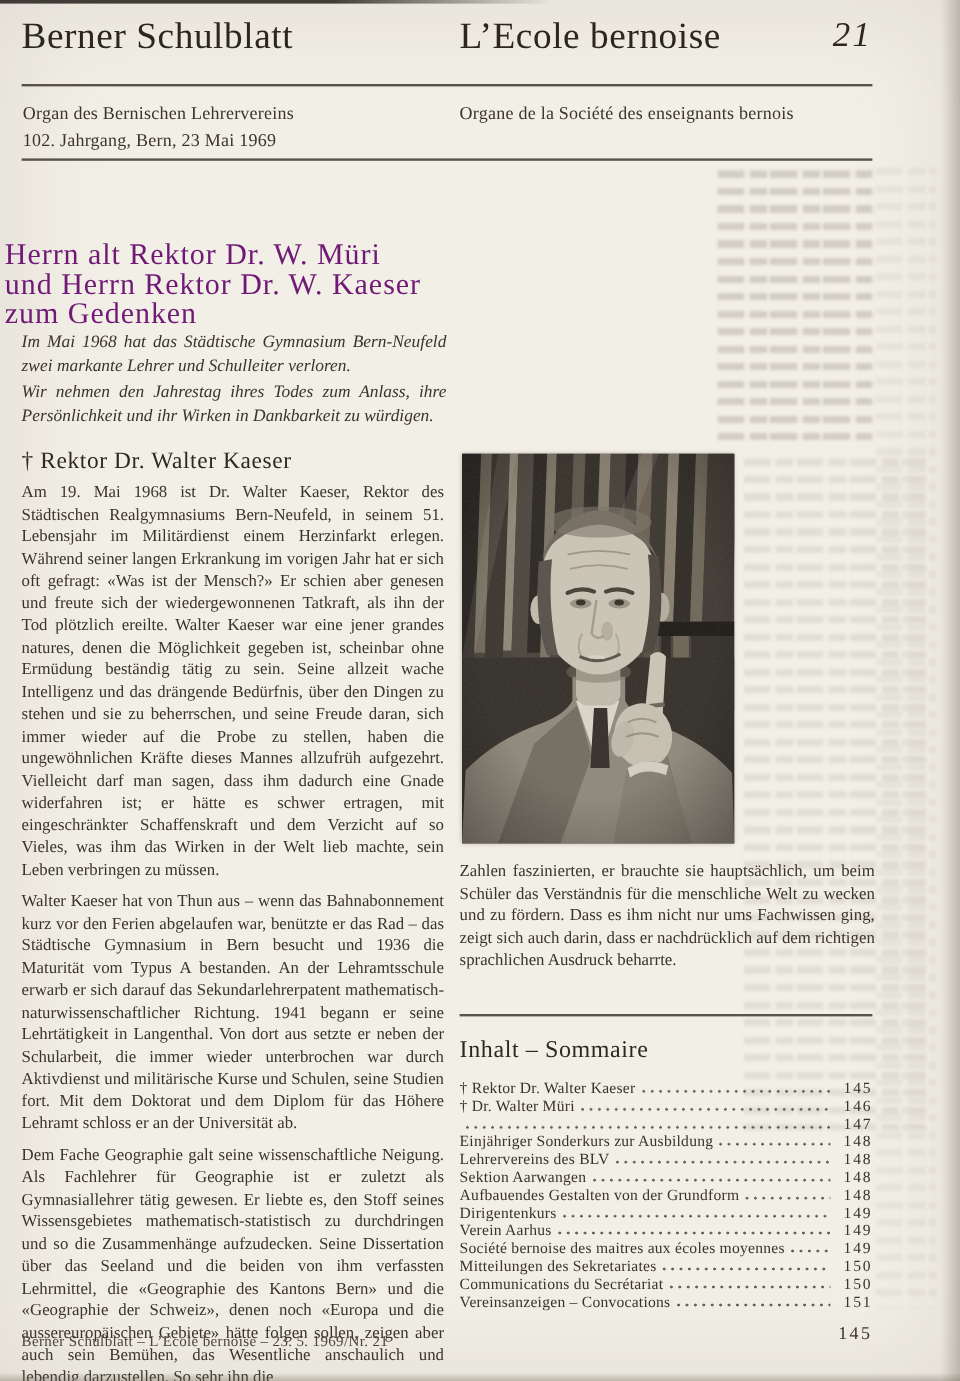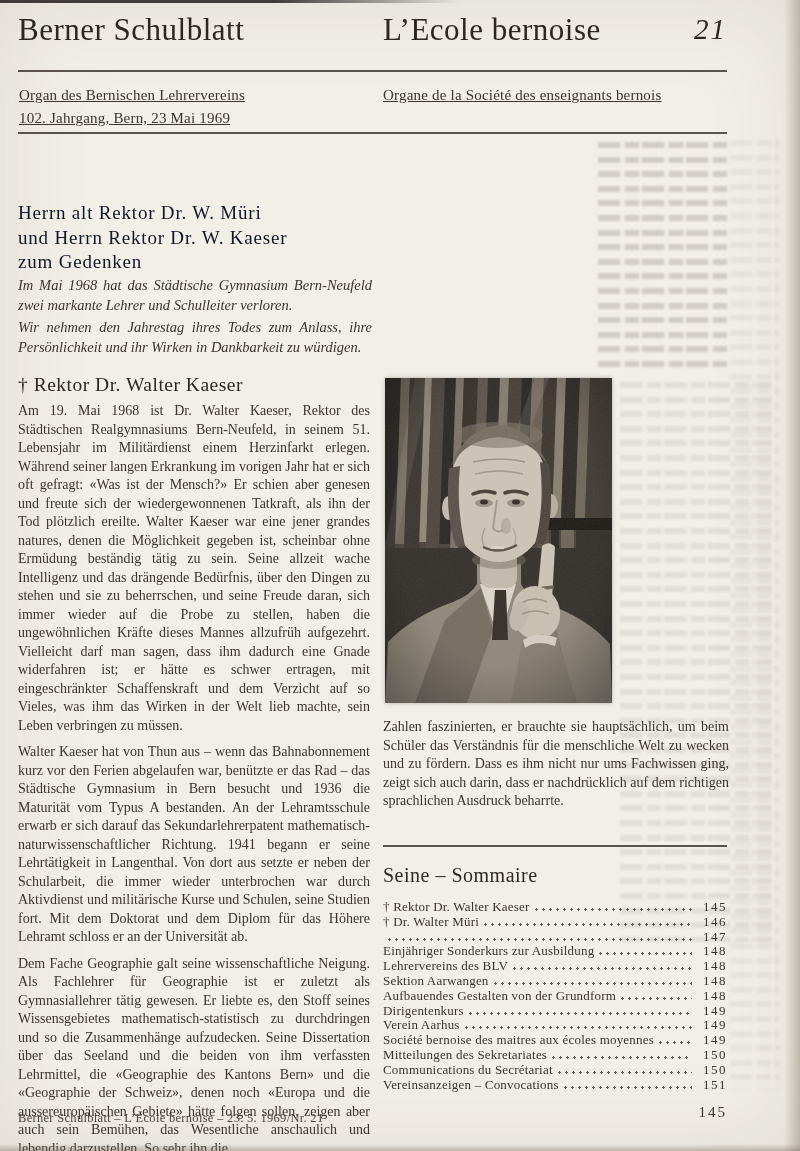--- a/index.html
+++ b/index.html
@@ -30,27 +30,27 @@
   
   .mast{position:absolute;font-size:31px;letter-spacing:.5px;color:#2b2620;}
   .mast-de{left:18px;top:12px;}
   .mast-fr{left:383px;top:12px;}
   .issue{position:absolute;left:620px;top:13px;width:107px;text-align:right;
     font-size:29px;letter-spacing:2px;color:#2b2620;font-style:italic;}
   .rule{position:absolute;height:2px;background:rgba(62,56,48,.85);}
   .rule-1{left:18px;top:70px;width:709px;}
   .rule-2{left:18px;top:132px;width:709px;}
   .rule-3{left:383px;top:845px;width:344px;height:1.5px;}
-  .info{position:absolute;font-size:15px;line-height:23px;letter-spacing:.2px;color:#3a342c;text-decoration:underline;}
+  .info{position:absolute;font-size:15px;line-height:23px;letter-spacing:.2px;color:#3a342c;}
   .info-left{left:19px;top:84px;width:356px;}
   .info-right{left:383px;top:84px;width:346px;}
 
   
-  .memorial-heading{position:absolute;left:18px;top:201px;width:390px;
-    font-size:19px;line-height:24.5px;letter-spacing:.8px;white-space:pre-line;color:#0f172a;}
+  .memorial-heading{position:absolute;left:4px;top:201px;width:390px;
+    font-size:25px;line-height:24.5px;letter-spacing:.8px;white-space:pre-line;color:#701a75;}
   .intro{position:absolute;left:18px;top:276px;width:354px;font-style:italic;
     font-size:14.5px;line-height:19.5px;color:#3a342c;}
   .intro p{margin:0 0 3px 0;text-align:justify;font-style:italic;}
   .section-heading{position:absolute;left:18px;top:374px;font-size:19.5px;letter-spacing:.5px;color:#2e2923;}
 
   
   .col{position:absolute;font-size:14px;line-height:18.5px;text-align:justify;color:#3a342c;}
   .col p{margin:0 0 8px 0;}
   .col-left{left:18px;top:402px;width:352px;}
   .col-right{left:383px;top:718px;width:346px;}
@@ -211,21 +211,21 @@
     </svg>
   </div>
 
   <div class="col col-right">
     <p>Zahlen faszinierten, er brauchte sie hauptsächlich, um beim Schüler das Verständnis für die menschliche Welt zu wecken und zu fördern. Dass es ihm nicht nur ums Fachwissen ging, zeigt sich auch darin, dass er nachdrücklich auf dem richtigen sprachlichen Ausdruck beharrte.</p>
   </div>
 
   <div class="rule rule-3"></div>
 
   <div class="toc">
-    <h3>Seine – Sommaire</h3>
+    <h3>Inhalt – Sommaire</h3>
     <div class="toc-rows">
       <div class="toc-row">
           <span class="toc-label">† Rektor Dr. Walter Kaeser</span>
           <span class="toc-dots"></span>
           <span class="toc-page">145</span>
         </div>
       <div class="toc-row">
           <span class="toc-label">† Dr. Walter Müri</span>
           <span class="toc-dots"></span>
           <span class="toc-page">146</span>

